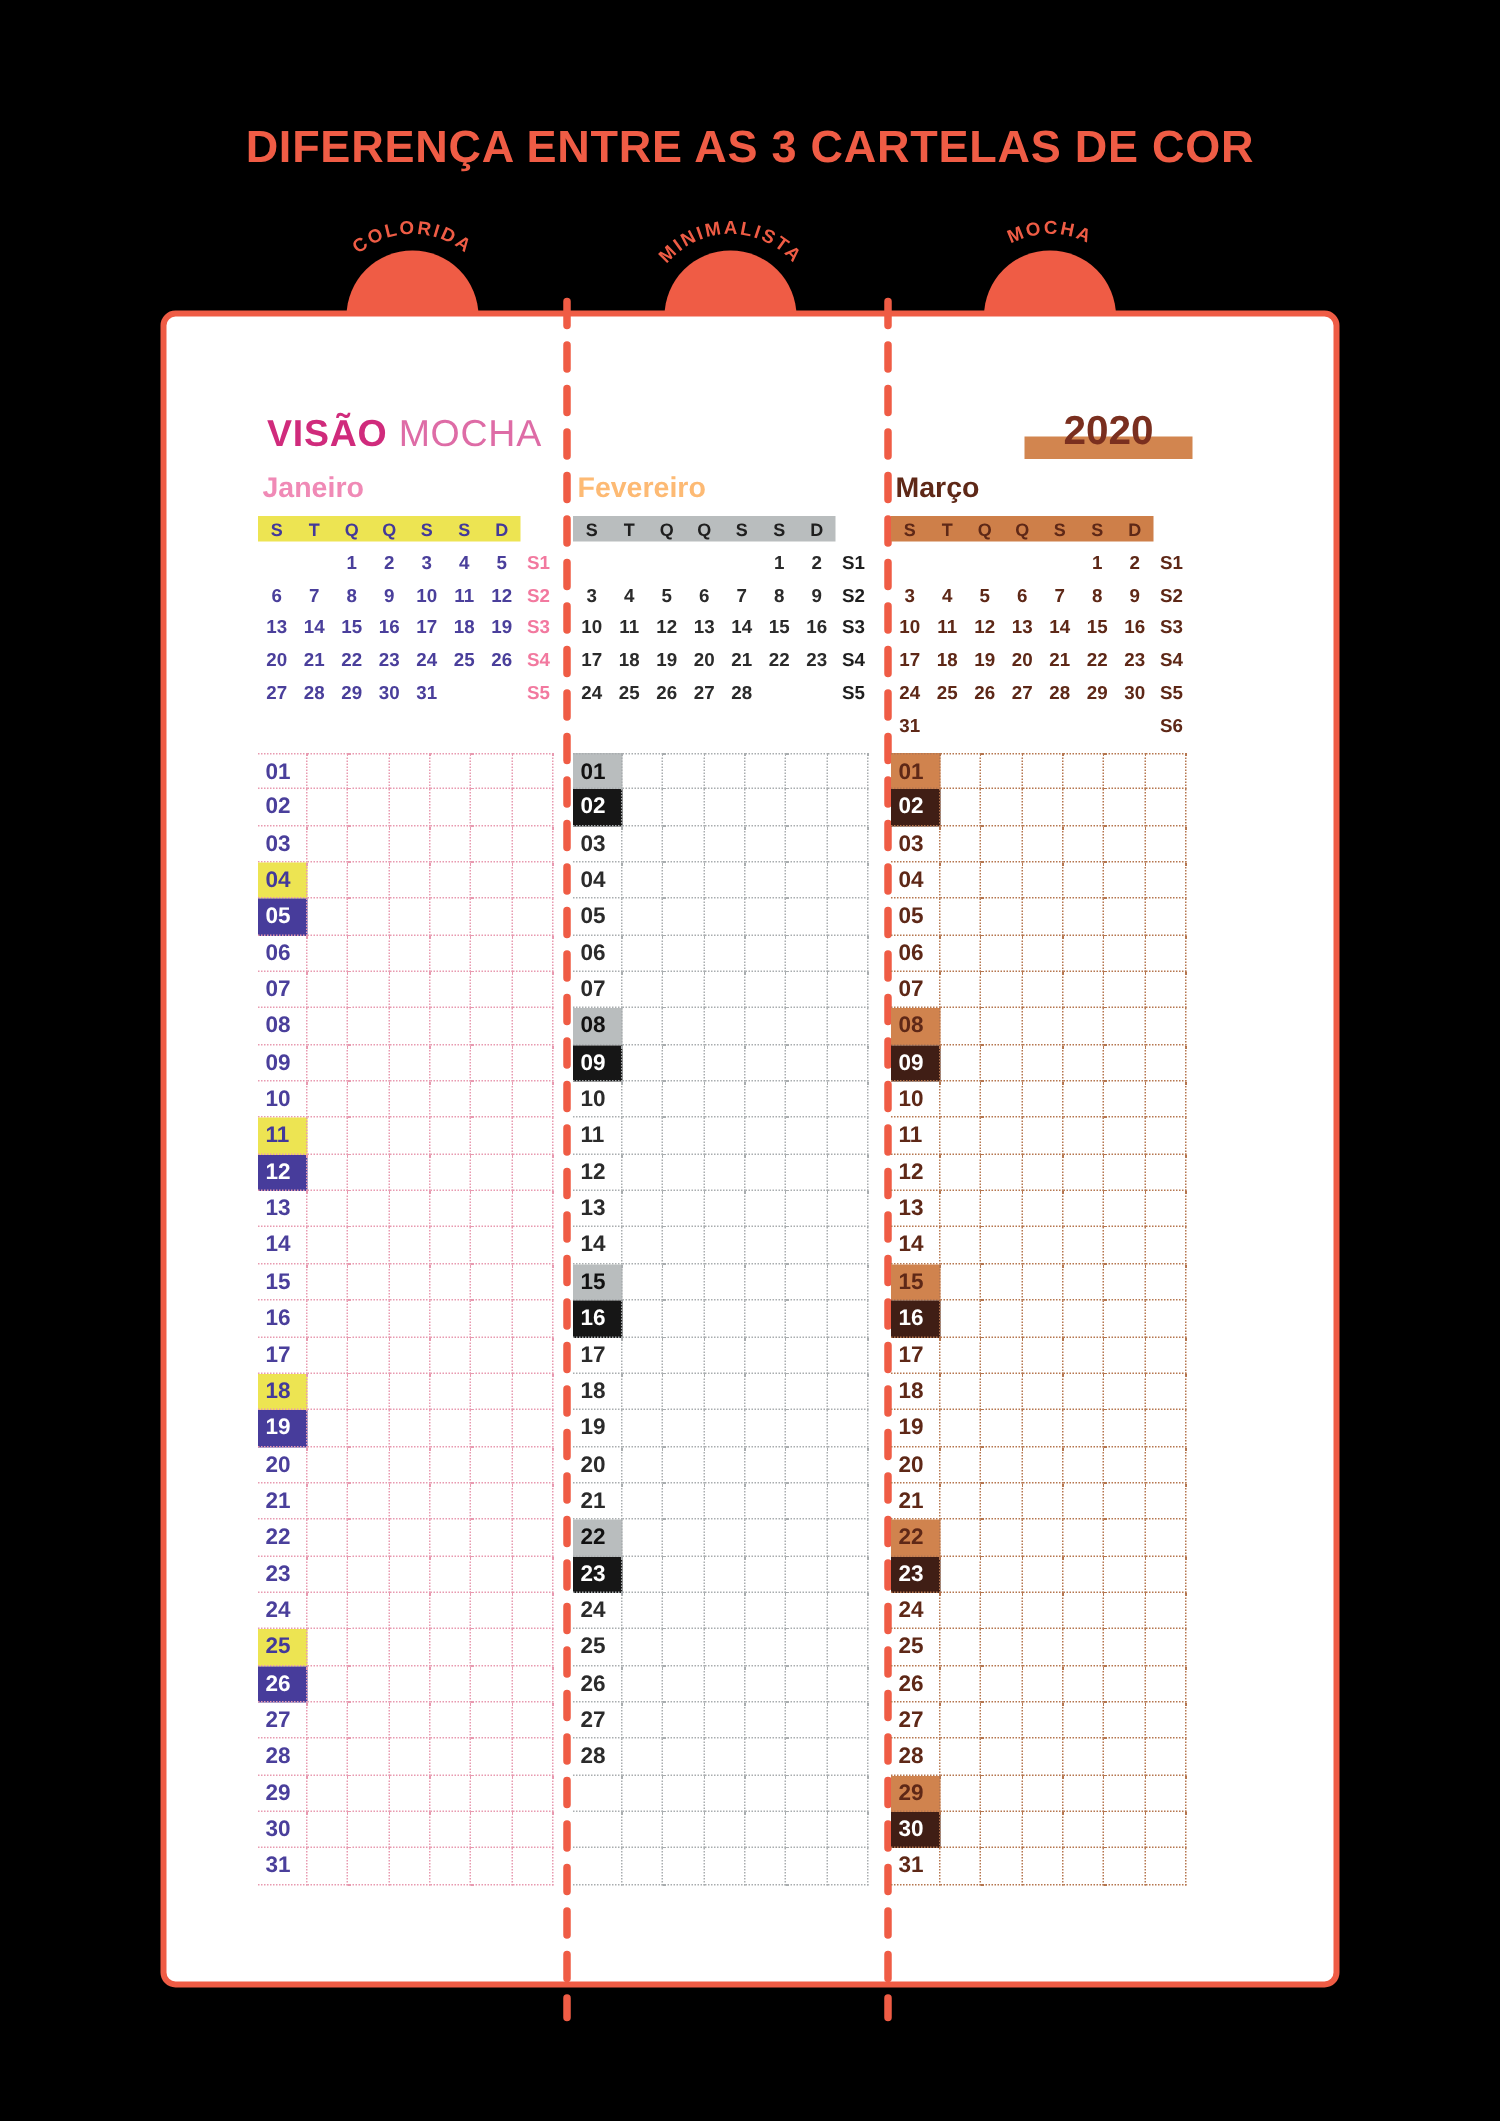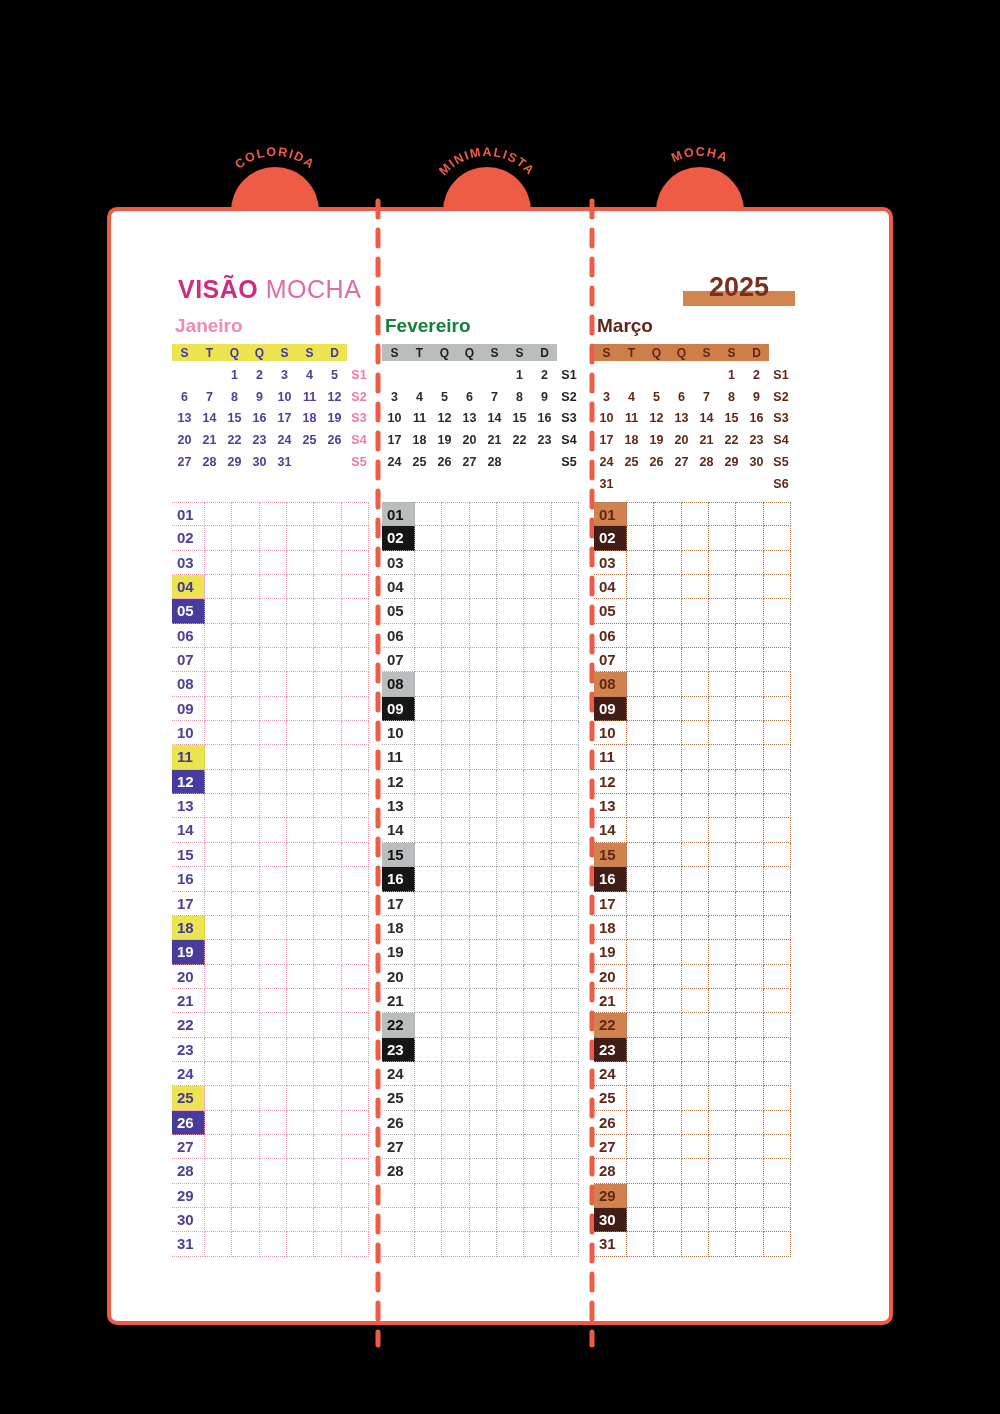--- a/index.html
+++ b/index.html
@@ -37,20 +37,21 @@
   .dg-cell{border-right:1px dotted var(--dot);border-bottom:1px dotted var(--dot);}
   .row-top{border-top:1px dotted var(--dot);}
   .sat{background:var(--satbg);color:var(--sattx) !important;}
   .sun{background:var(--sunbg);color:var(--suntx) !important;}
 </style>
 </head>
 <body>
 
 <div class="stage">
 
+  <div class="main-title">DIFERENÇA ENTRE AS 3 CARTELAS DE COR</div>
 
   <div class="circle" style="left:231px;top:167px;"></div>
   <div class="circle" style="left:443px;top:167px;"></div>
   <div class="circle" style="left:656px;top:167px;"></div>
 
   <svg class="arc-svg" style="left:185px;top:111px;">
     <path id="arc1" d="M 38.3 81.2 A 55 55 0 0 1 141.7 81.2" fill="none"></path>
     <text text-anchor="middle"><textPath href="#arc1" startOffset="50%">COLORIDA</textPath></text>
   </svg>
   <svg class="arc-svg" style="left:397px;top:111px;">
@@ -71,21 +72,21 @@
     <line x1="3" y1="4" x2="3" y2="1148" stroke="#EF5C45" stroke-width="5" stroke-dasharray="16 13" stroke-linecap="round"></line>
   </svg>
 
   <div class="view-title">
     <span class="view-bold">VISÃO</span>
     <span class="view-light">MOCHA</span>
   </div>
 
   <div class="year-wrap">
     <div class="year-bar"></div>
-    <div class="year-text">2025</div>
+    <div class="year-text">2020</div>
   </div>
 
   <div id="months">
       <div class="month" style="left: 175px; --dot: #E89AB0; --satbg: #EDE452; --sattx: #43399A; --sunbg: #473C9B; --suntx: #FFFFFF;">
         <div class="m-name" style="color: rgb(240, 138, 182);">Janeiro</div>
         <div class="m-bar" style="background: rgb(237, 228, 82); color: rgb(67, 57, 154);">
           <span>S</span>
           <span>T</span>
           <span>Q</span>
           <span>Q</span>
@@ -349,21 +350,21 @@
           <div class="dg-num" style="color: rgb(74, 63, 155);">31</div>
           <div class="dg-cell"></div>
           <div class="dg-cell"></div>
           <div class="dg-cell"></div>
           <div class="dg-cell"></div>
           <div class="dg-cell"></div>
           <div class="dg-cell"></div>
         </div>
       </div>
       <div class="month" style="left: 385px; --dot: #A9ADAF; --satbg: #B9BDBE; --sattx: #111111; --sunbg: #161616; --suntx: #FFFFFF;">
-        <div class="m-name" style="color: #15803d;">Fevereiro</div>
+        <div class="m-name" style="color: #fdba74;">Fevereiro</div>
         <div class="m-bar" style="background: rgb(185, 189, 190); color: rgb(31, 31, 31);">
           <span>S</span>
           <span>T</span>
           <span>Q</span>
           <span>Q</span>
           <span>S</span>
           <span>S</span>
           <span>D</span>
         </div>
         <div class="m-mini">

